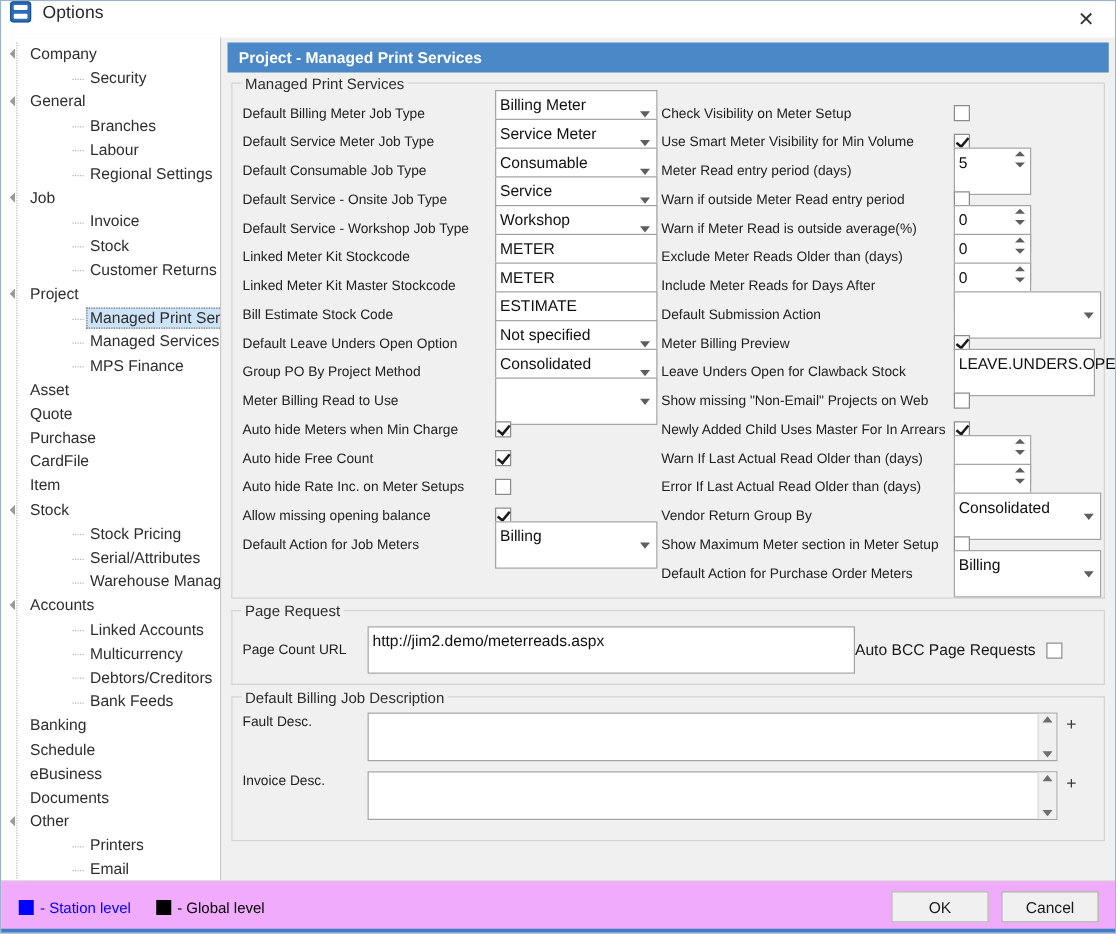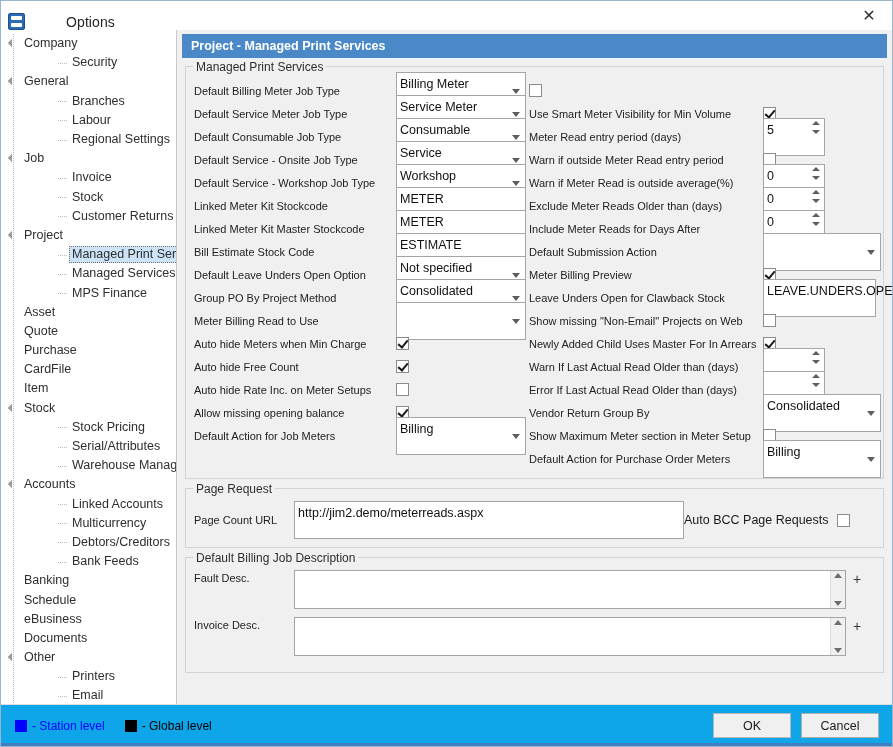--- a/index.html
+++ b/index.html
@@ -28,24 +28,23 @@
     display: flex;
     flex-direction: column;
   }
 
   
   #titlebar {
     height: 29px;
     min-height: 29px;
     background: #ffffff;
     display: flex;
-    align-items: flex-end;
+    align-items: flex-start;
     padding-left: 7px;
     position: relative;
-    gap: 32px;
   }
   #app-icon {
     width: 17px;
     height: 17px;
     border-radius: 3px;
     background: #2b6cb8;
     position: relative;
     flex: 0 0 auto;
     box-shadow: inset 0 0 0 1px #1d4f8a;
   }
@@ -354,21 +353,21 @@
     line-height: 16px;
     padding-top: 1px;
     margin-left: 3px;
   }
 
   
   #footer {
     height: 41px;
     min-height: 41px;
     border-top: 1px solid #dcdcdc;
-    background: #0ea5e9;
+    background: #f0abfc;
     display: flex;
     align-items: center;
     padding: 0 12px 0 14px;
     position: relative;
   }
   #legend { display: flex; align-items: center; }
   .legend-item { display: flex; align-items: center; margin-right: 20px; }
   .legend-swatch {
     width: 12px; height: 12px;
     margin-right: 5px;
@@ -706,20 +705,21 @@
                   <div class="fctl">
                     <div class="combo w130">
                       <span class="cval">Billing</span>
                       <span class="chev"></span>
                     </div>
                   </div>
                 </div>
               </div>
             <div class="col-right" id="mps-right">
                 <div class="frow">
+                  <div class="flabel">Check Visibility on Meter Setup</div>
                   <div class="fctl">
                     <span class="cbox"></span>
                   </div>
                 </div>
                 <div class="frow">
                   <div class="flabel">Use Smart Meter Visibility for Min Volume</div>
                   <div class="fctl">
                     <span class="cbox checked"></span>
                   </div>
                 </div>

